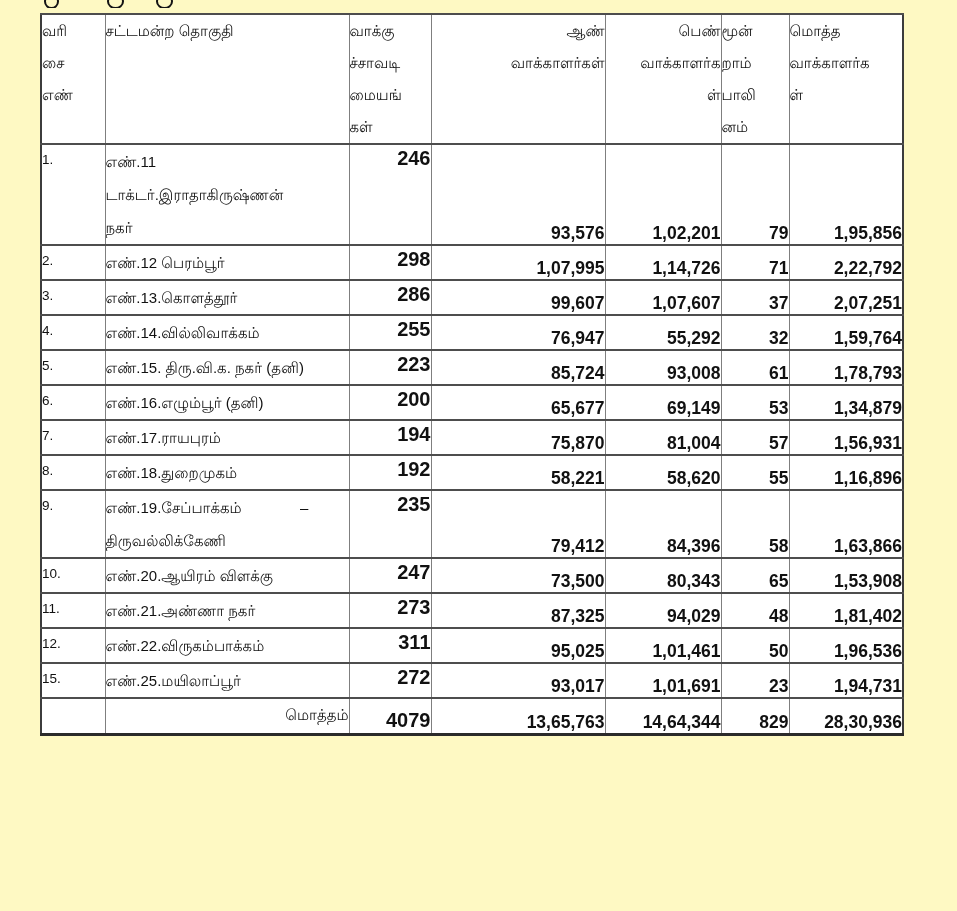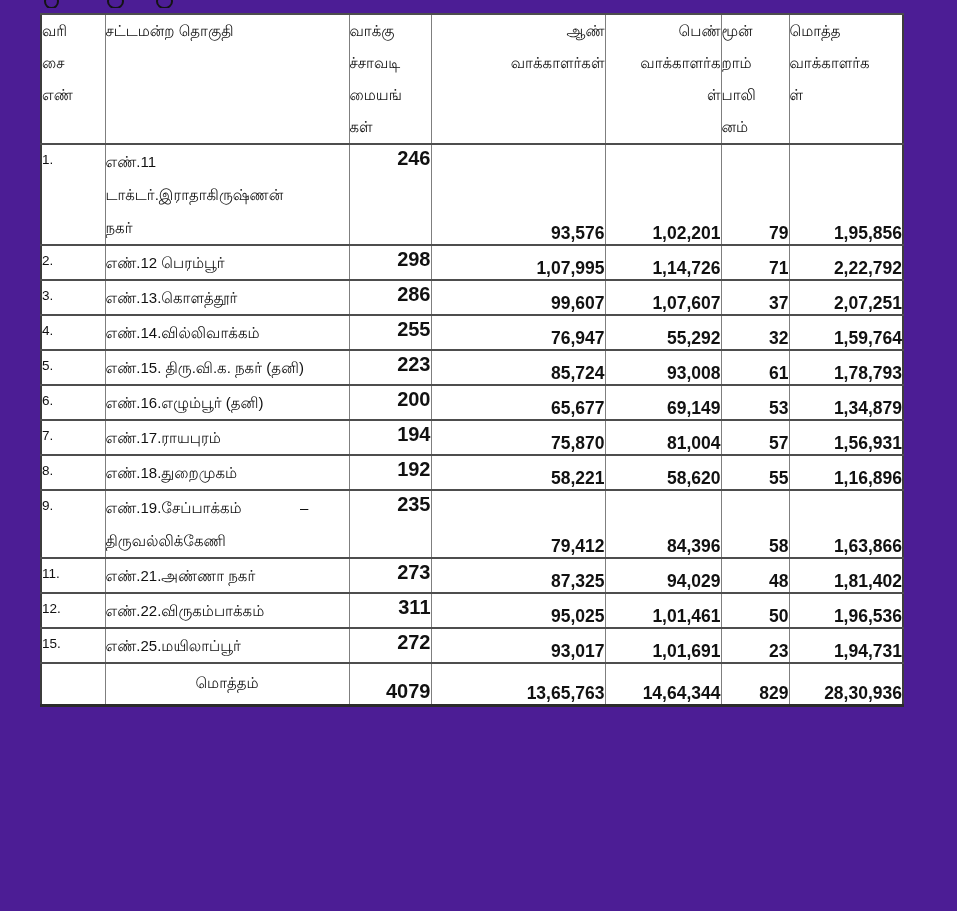--- a/index.html
+++ b/index.html
@@ -9,21 +9,21 @@
     width: 957px;
     height: 911px;
     overflow: hidden;
     font-family: "Liberation Sans", "DejaVu Sans", sans-serif;
     color: #111111;
   }
   .sheet {
     position: relative;
     width: 957px;
     height: 911px;
-    background: #4c1d95;
+    background: #fef9c3;
   }
   
   .clip-strip {
     position: absolute;
     top: 0; left: 0;
     width: 957px; height: 8px;
     overflow: hidden;
   }
   .frag {
     position: absolute;
@@ -107,28 +107,28 @@
     padding: 0 9px 5px 0;
     font-family: "Liberation Sans", sans-serif;
   }
   tr.r-normal { height: 34px; }
   tr.r-tall3  { height: 98px; }
   tr.r-tall2  { height: 68px; }
   tr.r-total  { height: 35px; }
 
   td.total-label {
     vertical-align: middle;
-    text-align: center;
+    text-align: right;
     font-size: 15px;
     padding: 0;
     font-family: Liberation Serif, serif;
   }
   tr.r-total td.booths {
     vertical-align: middle;
-    padding-top: 14px;
+    padding-top: 8px;
   }
 </style>
 </head>
 <body>
 
 <div class="sheet">
 
   <div class="clip-strip">
     <span class="frag f1"></span>
     <span class="frag f2"></span>
@@ -248,20 +248,29 @@
         <td class="serial">9.</td>
         <td class="name">எண்.19.சேப்பாக்கம்              –
 திருவல்லிக்கேணி</td>
         <td class="booths">235</td>
         <td class="num">79,412</td>
         <td class="num">84,396</td>
         <td class="num">58</td>
         <td class="num">1,63,866</td>
       </tr>
       <tr class="r-normal">
+        <td class="serial">10.</td>
+        <td class="name">எண்.20.ஆயிரம் விளக்கு</td>
+        <td class="booths">247</td>
+        <td class="num">73,500</td>
+        <td class="num">80,343</td>
+        <td class="num">65</td>
+        <td class="num">1,53,908</td>
+      </tr>
+      <tr class="r-normal">
         <td class="serial">11.</td>
         <td class="name">எண்.21.அண்ணா நகர்</td>
         <td class="booths">273</td>
         <td class="num">87,325</td>
         <td class="num">94,029</td>
         <td class="num">48</td>
         <td class="num">1,81,402</td>
       </tr>
       <tr class="r-normal">
         <td class="serial">12.</td>

